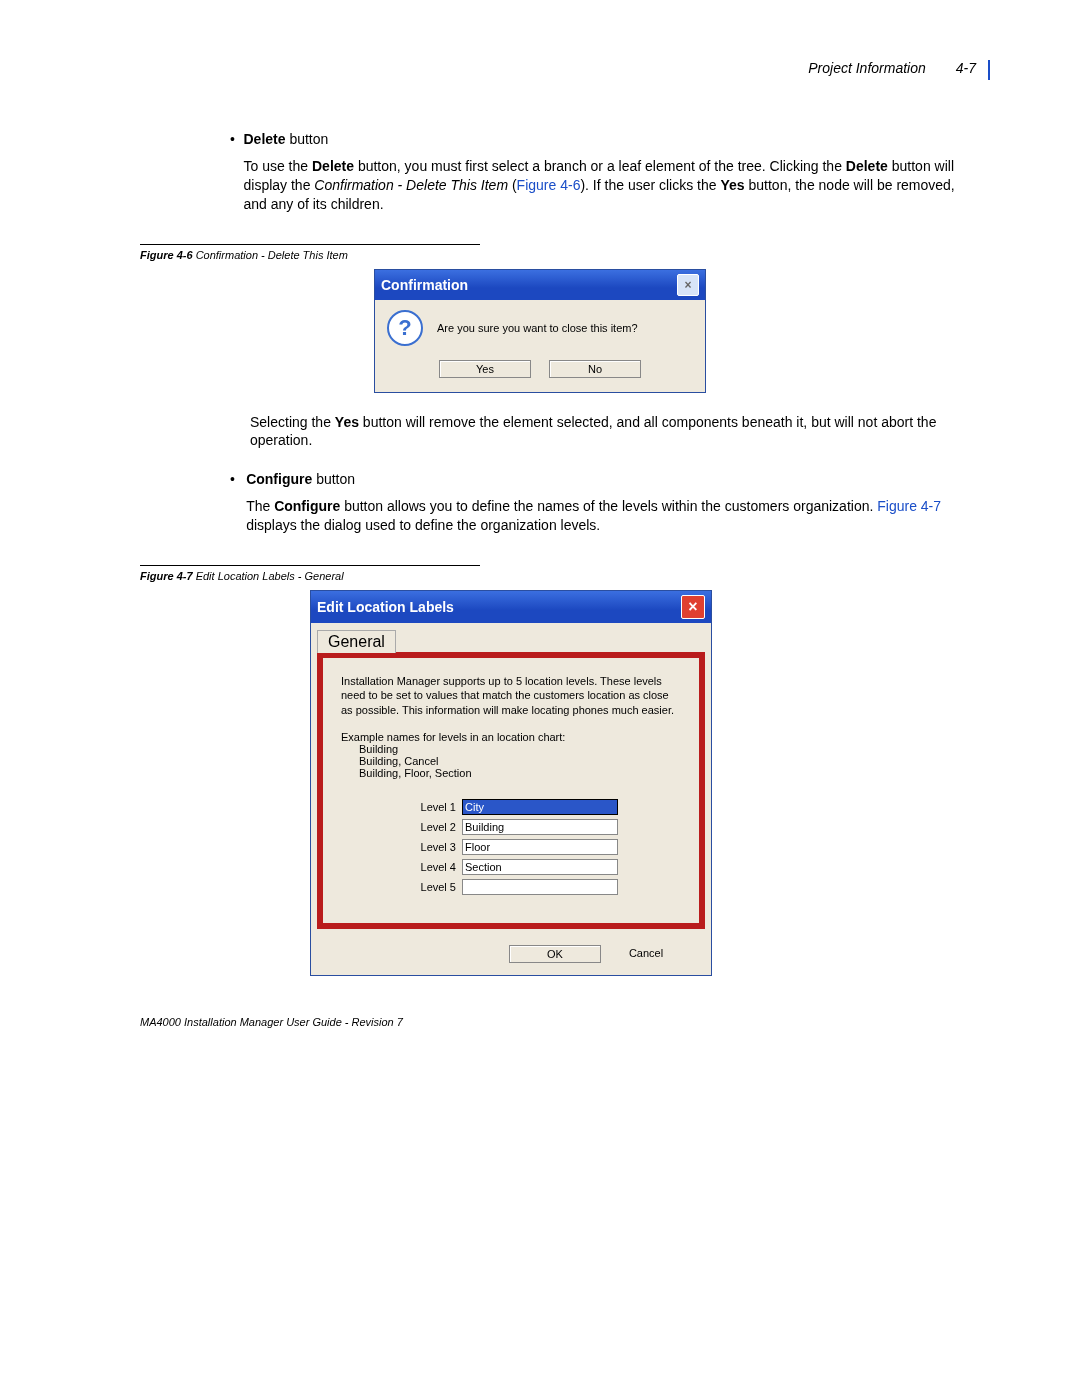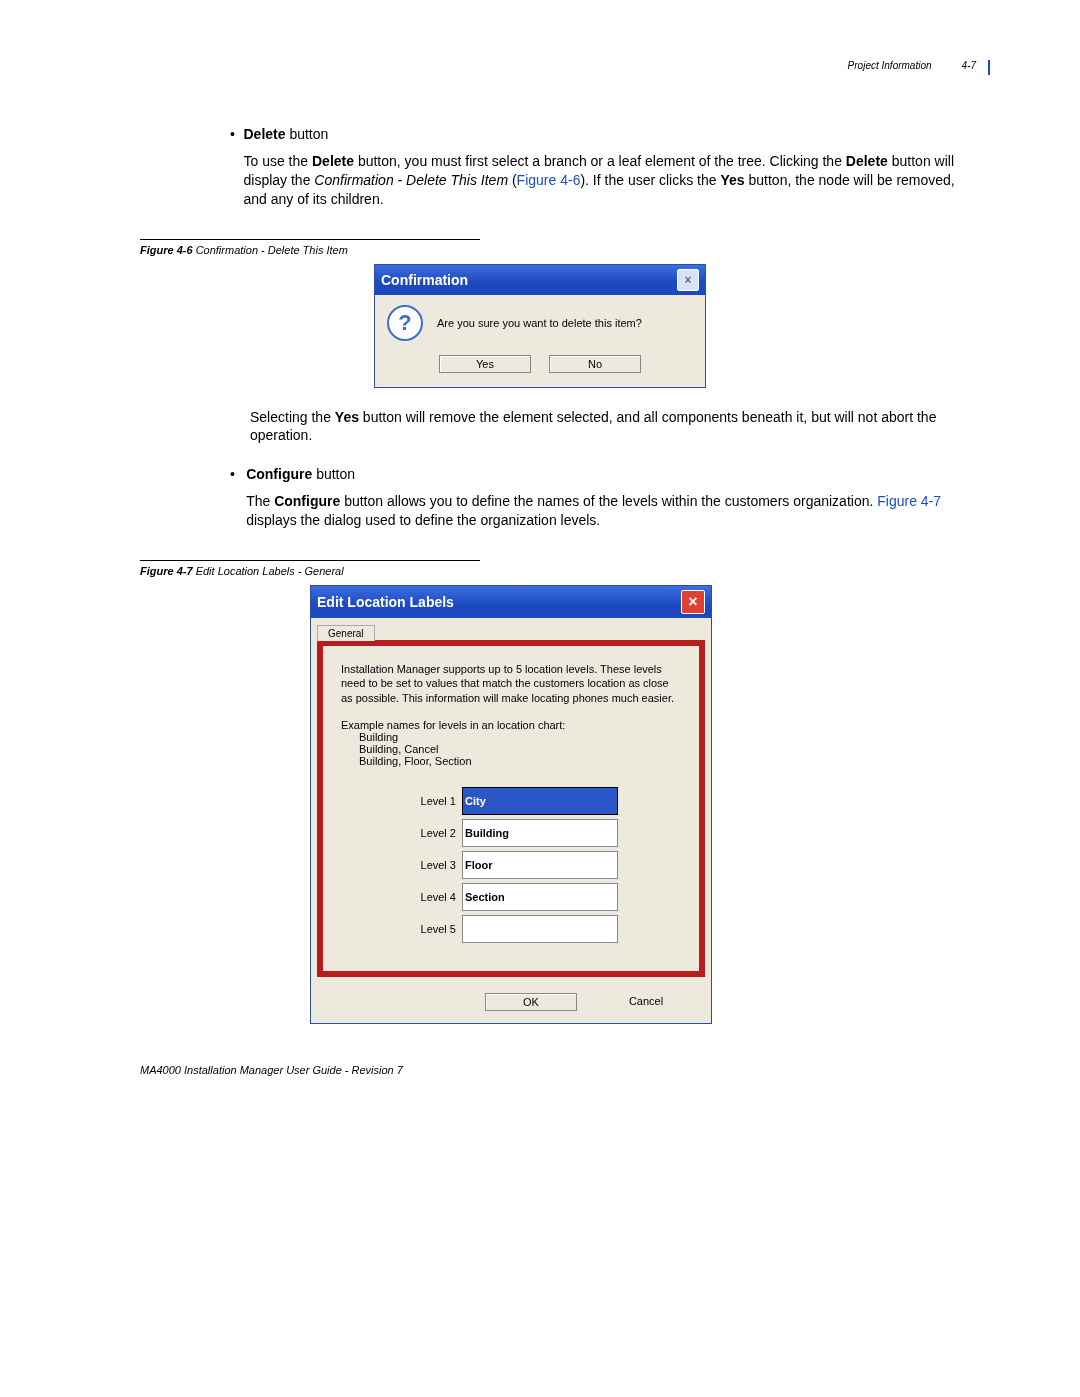--- a/index.html
+++ b/index.html
@@ -10,21 +10,21 @@
     margin: 0;
     padding: 60px 90px 40px 90px;
     width: 900px;
   }
   .header-line {
     display: flex;
     justify-content: flex-end;
     align-items: center;
     gap: 30px;
     font-style: italic;
-    font-size: 10px;
+    font-size: 14px;
     border-right: 2px solid #1a4ec8;
     padding-right: 12px;
     padding-bottom: 4px;
     margin-bottom: 50px;
   }
   .header-line .page-num { font-style: normal; font-style: italic; }
   .body-text {
     margin-left: 140px;
     margin-right: 30px;
     line-height: 1.35;
@@ -110,21 +110,21 @@
     font-size: 11px;
     color: #000;
   }
   .tabstrip { padding: 6px 6px 0 6px; }
   .tab {
     display: inline-block;
     padding: 2px 10px;
     border: 1px solid #aaa;
     border-bottom: none;
     background: #eee9dd;
-    font-size: 10px;
+    font-size: 16px;
     position: relative;
     top: 1px;
   }
   .tabpage {
     border: 6px solid #b91c1c;
     margin: 0 6px 10px 6px;
     padding: 16px 18px 24px 18px;
     background: #eee9dd;
   }
   .desc { margin-bottom: 14px; line-height: 1.3; }
@@ -132,29 +132,28 @@
   .examples .indent { margin-left: 18px; }
   .levelrow {
     display: flex; align-items: center; gap: 6px;
     margin: 4px 0;
     justify-content: center;
   }
   .levelrow label { width: 52px; text-align: right; }
   .levelinput {
     width: 150px;
     border: 1px solid #888;
-    padding: 7px 2px;
+    padding: 1px 2px;
     font-family: Tahoma, sans-serif;
     font-size: 11px;
     background: #fff;
-    font-weight: bold;
   }
   .level-selected { background: #2a56c8; color: #fff; border: 1px solid #000; }
   .dlg-foot {
-    display: flex; justify-content: flex-end; gap: 24px;
+    display: flex; justify-content: flex-end; 
     padding: 6px 20px 12px 12px;
   }
 
   .footer {
     font-style: italic;
     font-size: 11px;
     margin-top: 40px;
     margin-left: 50px;
   }
 </style>
@@ -183,21 +182,21 @@
 </div>
 
 <div class="dlg-confirm">
   <div class="titlebar">
     <span>Confirmation</span>
     <div class="closebox">×</div>
   </div>
   <div class="dlg-body">
     <div class="confirm-row">
       <div class="qicon">?</div>
-      <div>Are you sure you want to delete this item?</div>
+      <div>Are you sure you want to close this item?</div>
     </div>
     <div class="btnrow">
       <div class="winbtn">Yes</div>
       <div class="winbtn">No</div>
     </div>
   </div>
 </div>
 
 <div class="body-text">
   <div class="para" style="margin-left:20px;">

